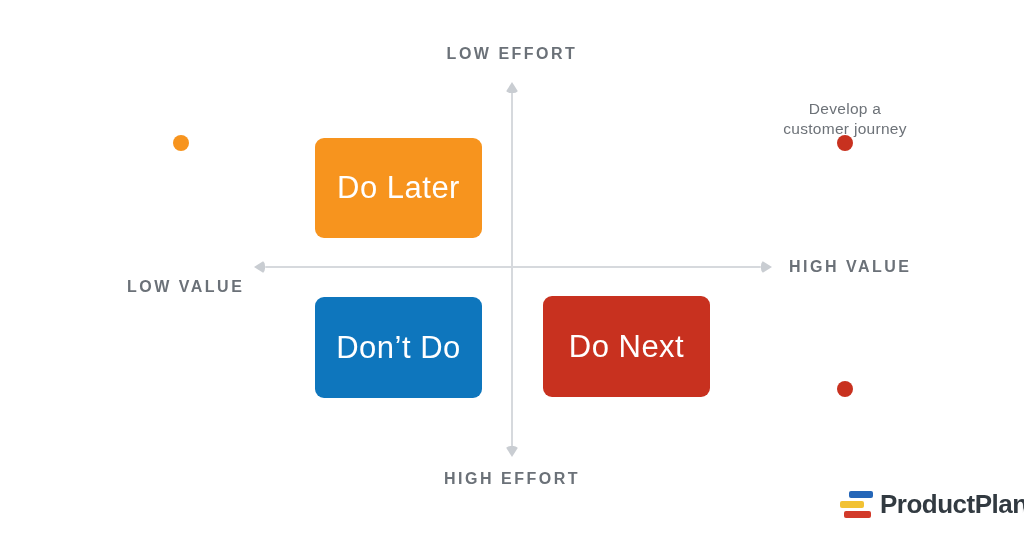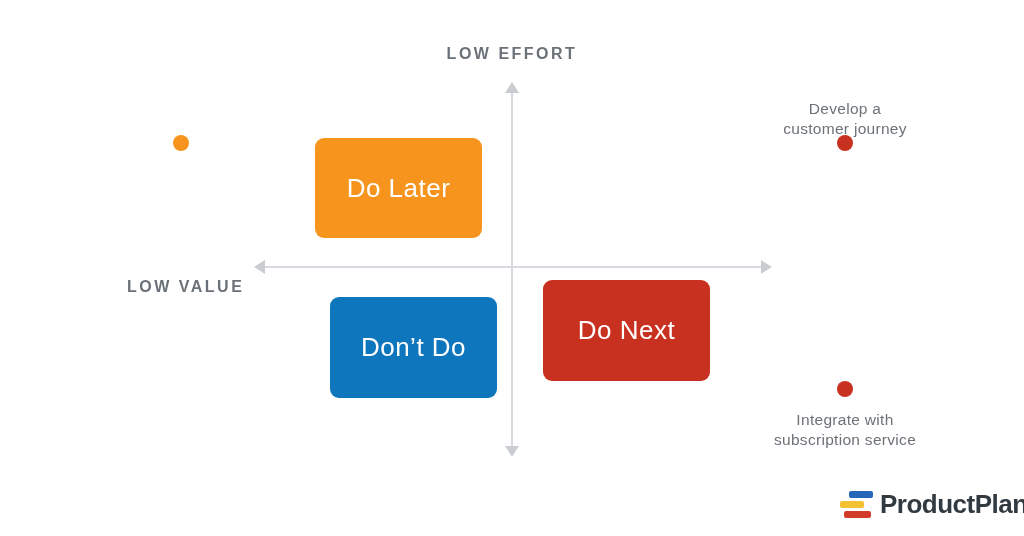--- a/index.html
+++ b/index.html
@@ -1,15 +1,15 @@
 <!DOCTYPE html>
 <html><head>
 <meta charset="utf-8">
 <style>
-  * { margin: 0; padding: 0; box-sizing: border-box; }
+  * { margin: 0; padding: 0; box-sizing: border-box; border-radius: 31px; }
   html, body { background: #ffffff; }
   body { font-family: "Liberation Sans", sans-serif; }
 
   .canvas {
     position: relative;
     width: 1024px;
     height: 536px;
     background: #ffffff;
     overflow: hidden;
   }
@@ -42,28 +42,28 @@
   
   .quad {
     position: absolute;
     width: 167px;
     height: 100px;
     border-radius: 9px;
     display: flex;
     align-items: center;
     justify-content: center;
     color: #ffffff;
-    font-size: 26px;
+    font-size: 31px;
     font-weight: 400;
     letter-spacing: 0.5px;
   }
   .quad-do-later { left: 315px; top: 138px; }
   .quad-do-now  { left: 543px; top: 138px; }
   .quad-dont-do { left: 315px; top: 297px; height: 101px; }
-  .quad-do-next { left: 543px; top: 280px; height: 101px; }
+  .quad-do-next { left: 543px; top: 296px; height: 101px; }
 
   
   .annotation {
     position: absolute;
     width: 240px;
     text-align: center;
     color: #6d7278;
     font-size: 15.5px;
     line-height: 20px;
     letter-spacing: 0.3px;
@@ -109,44 +109,42 @@
 <div class="canvas">
 
   <div class="axis-line axis-v"></div>
   <div class="axis-line axis-h"></div>
   <div class="arrowhead arrow-up"></div>
   <div class="arrowhead arrow-down"></div>
   <div class="arrowhead arrow-left"></div>
   <div class="arrowhead arrow-right"></div>
 
   <div class="axis-label axis-top">LOW EFFORT</div>
+  <div class="axis-label axis-bottom">HIGH EFFORT</div>
   <div class="axis-label axis-left">LOW VALUE</div>
+  <div class="axis-label axis-right">HIGH VALUE</div>
 
   <div class="quad quad-do-later" style="background-color: rgb(247, 148, 30);">
     <span>Do Later</span>
   </div>
-  <div class="quad quad-dont-do" style="background-color: rgb(14, 118, 189); margin-left: 15px;">
+  <div class="quad quad-dont-do" style="background-color: rgb(14, 118, 189);">
     <span>Don’t Do</span>
   </div>
   <div class="quad quad-do-next" style="background-color: rgb(200, 49, 31);">
     <span>Do Next</span>
   </div>
 
   <div class="dot dot-top-left" style="background-color: rgb(247, 148, 30);"></div>
 
   <div class="annotation ann-top-right">
     <div>Develop a</div>
     <div>customer journey</div>
   </div>
   <div class="dot dot-top-right" style="background-color: rgb(200, 49, 31);"></div>
 
-  <div class="annotation ann-bottom-right">
-    <div>Integrate with</div>
-    <div>subscription service</div>
-  </div>
   <div class="dot dot-bottom-right" style="background-color: rgb(200, 49, 31);"></div>
 
   <div class="brand">
     <div class="brand-icon">
       <div class="brand-bar bar-blue" style="background-color: rgb(37, 102, 184);"></div>
       <div class="brand-bar bar-yellow" style="background-color: rgb(242, 194, 51);"></div>
       <div class="brand-bar bar-red" style="background-color: rgb(210, 58, 42);"></div>
     </div>
     <div class="brand-name">ProductPlan</div>
   </div>

